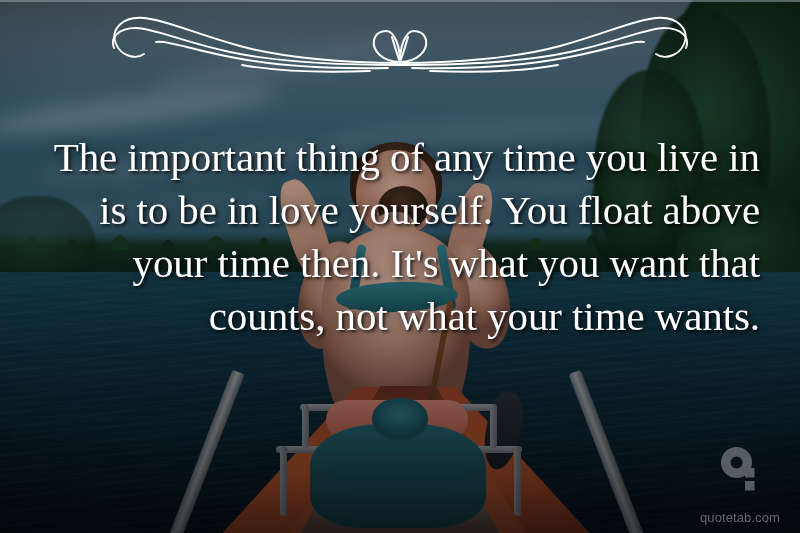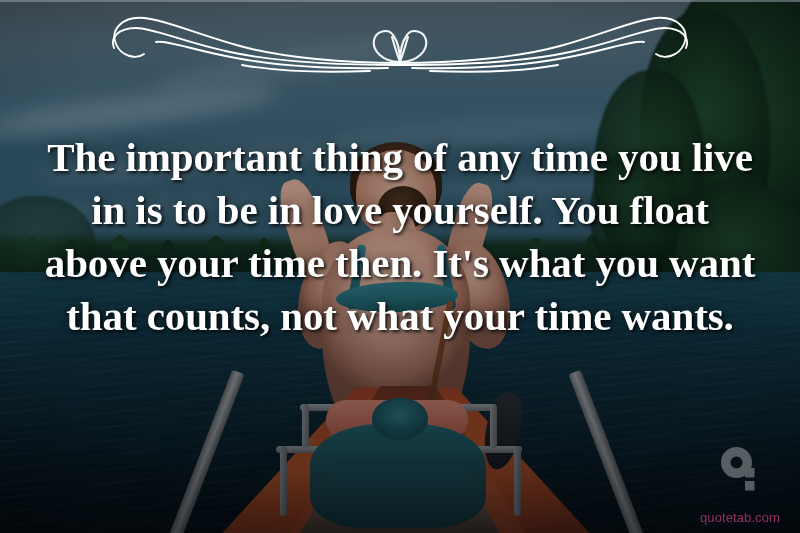--- a/index.html
+++ b/index.html
@@ -300,25 +300,25 @@
     transform: translateX(-50%);
     top: 6px;
     width: 660px;
     height: 84px;
   }
   .quote {
     position: absolute;
     left: 40px;
     right: 40px;
     top: 131px;
-    text-align: center;
+    text-align: right;
     color: #ffffff;
     font-size: 41px;
     line-height: 53px;
-    font-weight: 700;
+    font-weight: 400;
     letter-spacing: -0.1px;
     text-shadow: 2px 2px 3px rgba(0,0,0,0.72), 0 0 12px rgba(0,0,0,0.45);
   }
   .author {
     position: absolute;
     left: 0; right: 0;
     top: 466px;
     text-align: center;
     color: #ffffff;
     font-family: "DejaVu Serif", "Liberation Serif", serif;
@@ -335,21 +335,21 @@
     width: 96px;
     text-align: center;
     opacity: 0.62;
   }
   .wm-mark { display:block; margin: 0 auto; }
   .wm-text {
     display: block;
     margin-top: 18px;
     font-family: "Liberation Sans", "DejaVu Sans", sans-serif;
     font-size: 13px;
-    color: #ec4899;
+    color: #a3a3a3;
     letter-spacing: 0.1px;
   }
 </style>
 </head>
 <body>
 
 <div id="stage">
 
   <div class="layer sky">
     <div class="cloud cl1"></div>

